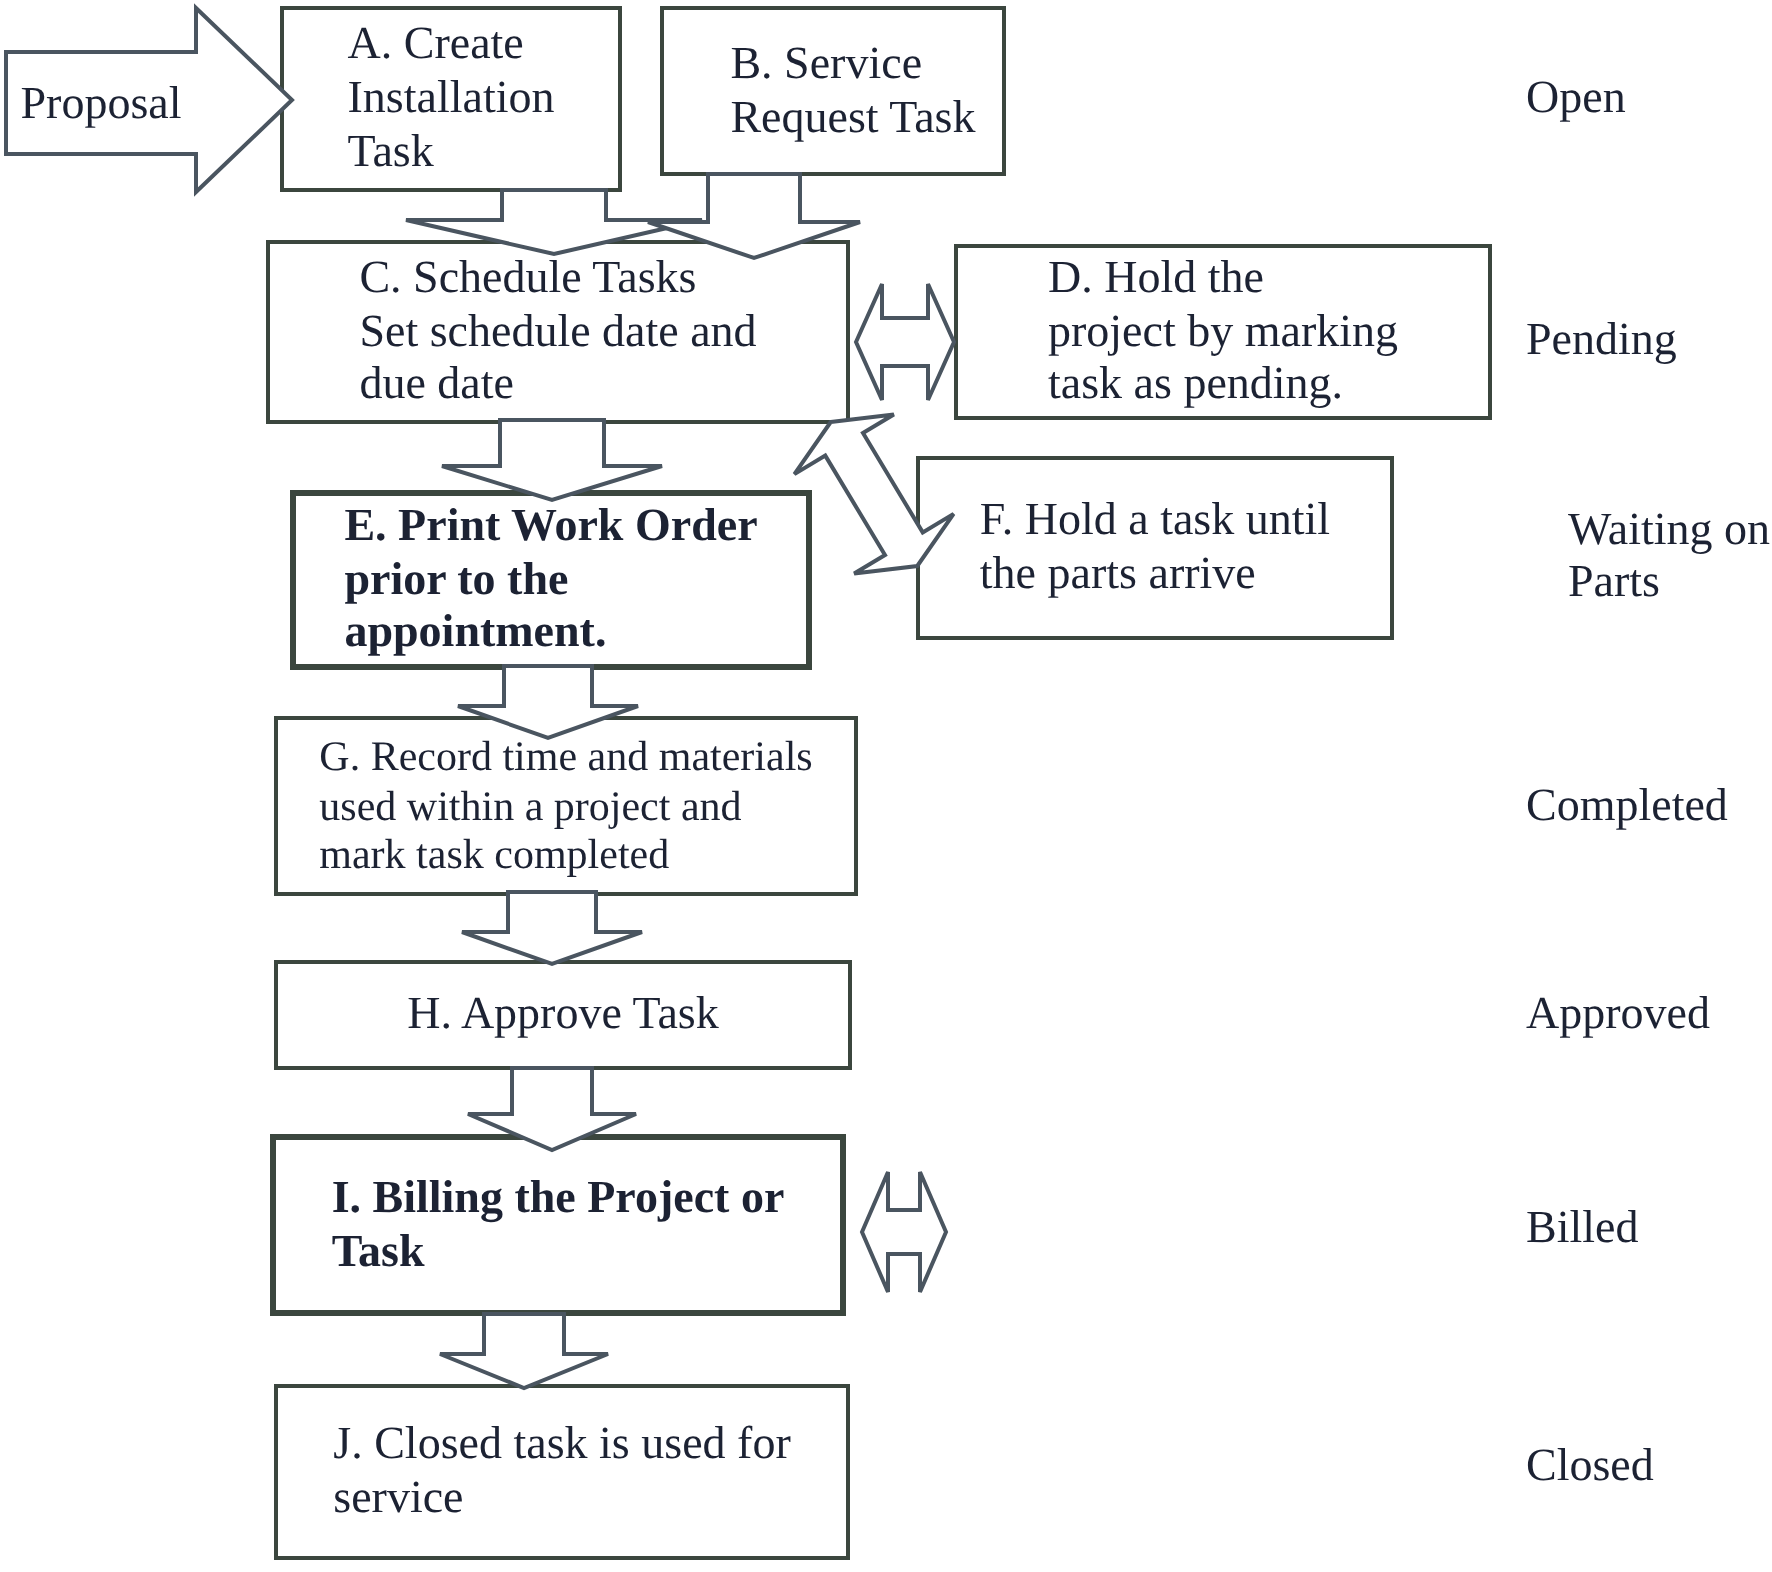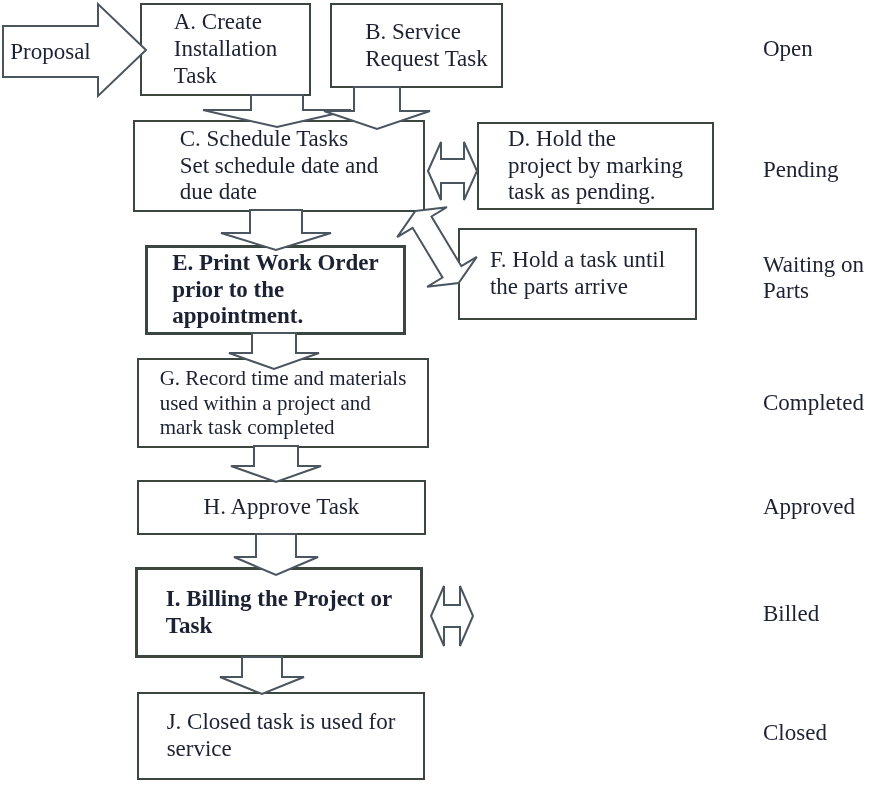--- a/index.html
+++ b/index.html
@@ -77,21 +77,21 @@
 Installation
 Task</div>
 
   <div class="box" style="left:330px; top:3px; width:173px; height:85px;padding-left:20px;">B. Service
 Request Task</div>
 
   <div class="box" style="left:133px; top:120px; width:292px; height:92px;">C. Schedule Tasks
 Set schedule date and
 due date</div>
 
-  <div class="box" style="left:477px; top:122px; width:237px; height:88px;">D. Hold the
+  <div class="box" style="left:477px; top:122px; width:269px; height:88px;">D. Hold the
 project by marking
 task as pending.</div>
 
   <div class="box thick" style="left:145px; top:245px; width:261px; height:90px;">E. Print Work Order
 prior to the
 appointment.</div>
 
   <div class="box" style="left:137px; top:358px; width:292px; height:90px; font-size:21px;">G. Record time and materials
 used within a project and
 mark task completed</div>
@@ -103,21 +103,21 @@
 
   <div class="box thick" style="left:135px; top:567px; width:288px; height:91px;">I. Billing the Project or
 Task</div>
 
 
   <div class="box" style="left:137px; top:692px; width:288px; height:88px;">J. Closed task is used for
 service</div>
 
   <div class="status-label" style="top:36px;">Open</div>
   <div class="status-label" style="top:157px;">Pending</div>
-  <div class="status-label" style="top:252px;">Waiting on
+  <div class="status-label" style="top:252px;margin-left:21px;">Waiting on
 Parts</div>
   <div class="status-label" style="top:390px;">Completed</div>
   <div class="status-label" style="top:494px;">Approved</div>
   <div class="status-label" style="top:601px;">Billed</div>
   <div class="status-label" style="top:720px;">Closed</div>
 
   <svg class="arrow-layer" viewBox="0 0 886 786" xmlns="http://www.w3.org/2000/svg">
 
     <polygon points="3,26 98,26 98,4 146,50 98,96 98,77 3,77"></polygon>
 

